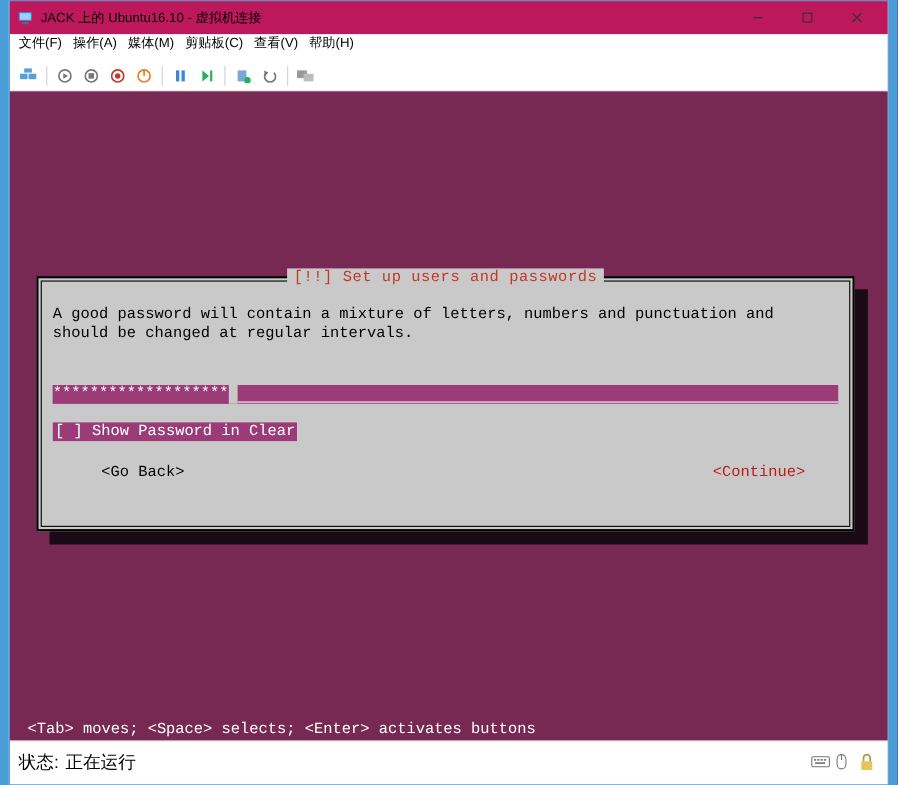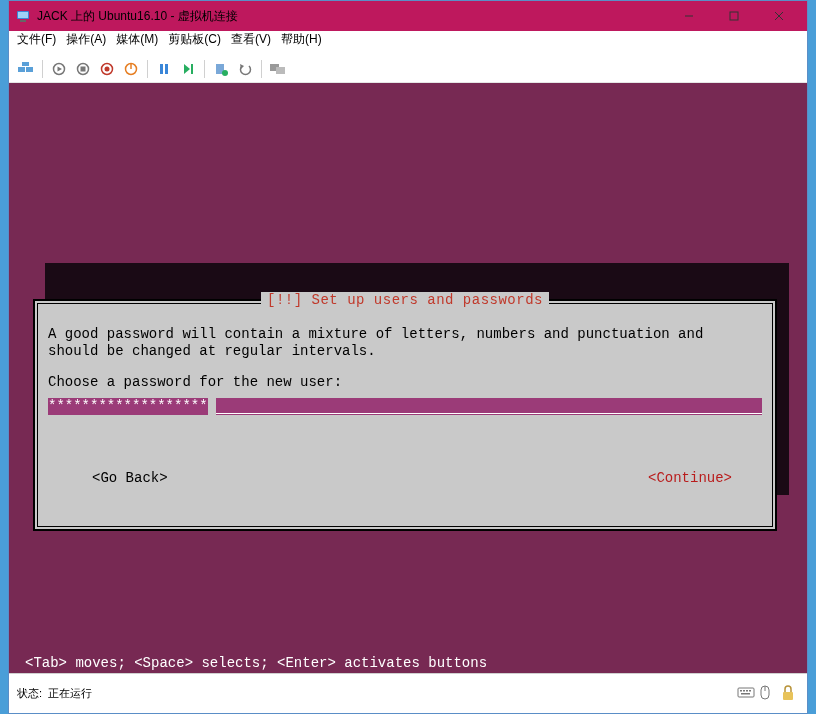--- a/index.html
+++ b/index.html
@@ -10,35 +10,35 @@
 .titlebar .title { flex: 1; color: #000; font-size: 12px; }
 .titlebar .win-controls { display: flex; }
 .titlebar .win-controls div { width: 45px; height: 28px; display: flex; align-items: center; justify-content: center; color: #555; }
 .menubar { height: 24px; display: flex; align-items: flex-start; padding: 0 8px; gap: 10px; font-size: 12px; color: #000; }
 .menubar span { cursor: default; }
 .toolbar { height: 28px; display: flex; align-items: center; padding: 0 6px; gap: 2px; border-bottom: 1px solid #e5e5e5; }
 .toolbar .tb-btn { width: 22px; height: 22px; display: flex; align-items: center; justify-content: center; }
 .toolbar .sep { width: 1px; height: 18px; background: #d0d0d0; margin: 0 3px; }
 .vm-area { position: relative; height: 590px; background: #772953; color: #c9c9c9; }
 .installer-shadow { position: absolute; left: 36px; top: 180px; width: 744px; height: 232px; background: #1a0a15; }
-.installer-box { position: absolute; left: 24px; top: 168px; width: 744px; height: 232px; background: #c9c9c9; border: 2px solid #000; padding: 2px; margin-top: 48px; }
+.installer-box { position: absolute; left: 24px; top: 168px; width: 744px; height: 232px; background: #c9c9c9; border: 2px solid #000; padding: 2px; }
 .installer-inner { width: 100%; height: 100%; border: 1px solid #000; position: relative; font-family: "Courier New", monospace; font-size: 14px; line-height: 17px; }
 .box-title-wrap { position: absolute; top: -12px; left: 0; width: 100%; text-align: center; }
 .box-title { display: inline-block; background: #c9c9c9; color: #c0392b; padding: 0 6px; letter-spacing: 0.5px; }
 .msg { position: absolute; left: 10px; top: 22px; right: 10px; color: #000; white-space: pre-wrap; }
 .prompt { position: absolute; left: 10px; top: 70px; color: #000; }
 .pw-field { position: absolute; left: 10px; top: 94px; width: 714px; background: #9b3b78; color: #fff; height: 17px; display: flex; }
 .pw-field .stars { background: #9b3b78; color: #fff; }
 .pw-field .cursor { width: 8px; height: 17px; background: #c9c9c9; }
 .pw-field .rest { flex: 1; border-bottom: 1px solid #fff; height: 16px; }
 .checkbox-line { position: absolute; left: 10px; top: 128px; background: #9b3b78; color: #fff; padding: 0 2px; }
 .btn-goback { position: absolute; left: 54px; top: 166px; color: #000; }
 .btn-continue { position: absolute; right: 40px; top: 166px; color: #b91c1c; font-family: Liberation Mono, monospace; }
 .hint-line { position: absolute; left: 0; bottom: 0; width: 100%; color: #fff; font-family: "Courier New", monospace; font-size: 14px; padding: 0 2px 2px 16px; }
-.statusbar { height: 40px; border-top: 1px solid #d0d0d0; display: flex; align-items: center; padding: 0 8px; font-size: 11px; color: #000; }
+.statusbar { height: 40px; border-top: 1px solid #d0d0d0; display: flex; align-items: center; padding: 0 8px; font-size: 16px; color: #000; }
 .statusbar .status-label { margin-right: 6px; }
 .statusbar .spacer { flex: 1; }
 .statusbar .st-icon { width: 18px; height: 18px; margin-left: 4px; }
 svg { display: block; }
 </style>
 </head>
 <body>
 
 <div class="window">
 
@@ -147,26 +147,26 @@
         </svg>
       </div>
   </div>
 
   <div class="vm-area">
     <div class="installer-shadow"></div>
     <div class="installer-box">
       <div class="installer-inner">
         <div class="box-title-wrap"><span class="box-title">[!!] Set up users and passwords</span></div>
         <div class="msg">A good password will contain a mixture of letters, numbers and punctuation and should be changed at regular intervals.</div>
-        <div class="prompt">Choose a password for the new user:</div>
         <div class="pw-field">
           <span class="stars">*******************</span>
           <span class="cursor"></span>
           <span class="rest"></span>
         </div>
+        <div class="checkbox-line">[ ] Show Password in Clear</div>
         <div class="btn-goback">&lt;Go Back&gt;</div>
         <div class="btn-continue">&lt;Continue&gt;</div>
       </div>
     </div>
     <div class="hint-line">&lt;Tab&gt; moves; &lt;Space&gt; selects; &lt;Enter&gt; activates buttons</div>
   </div>
 
   <div class="statusbar">
     <span class="status-label">状态:</span>
     <span>正在运行</span>

